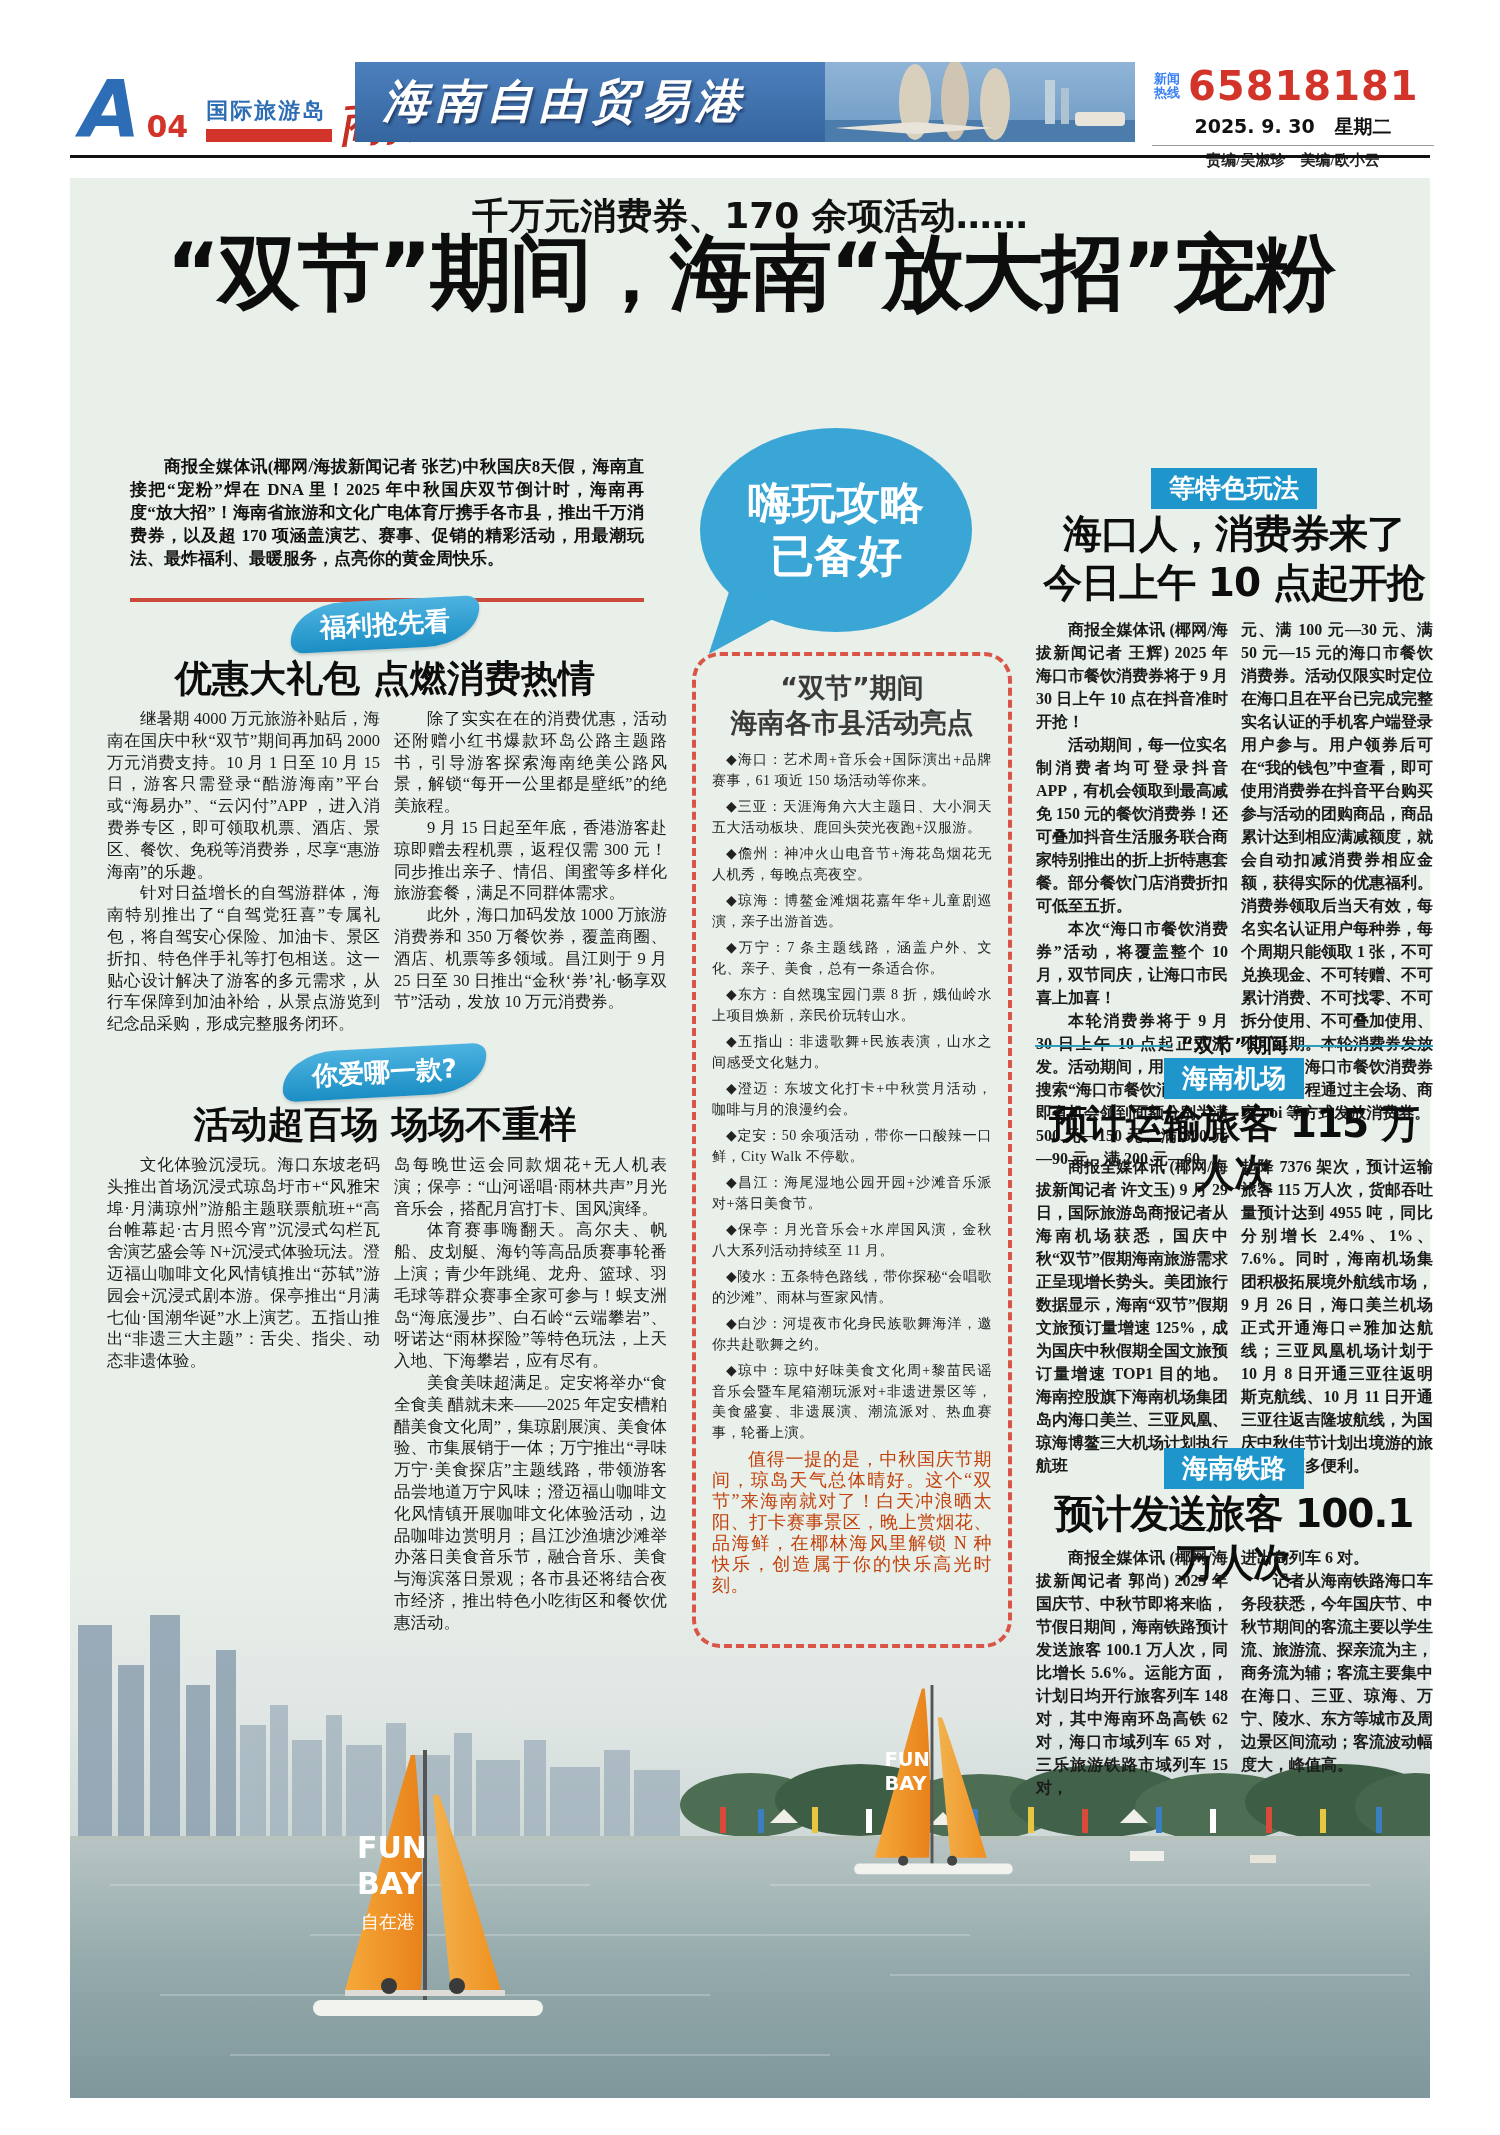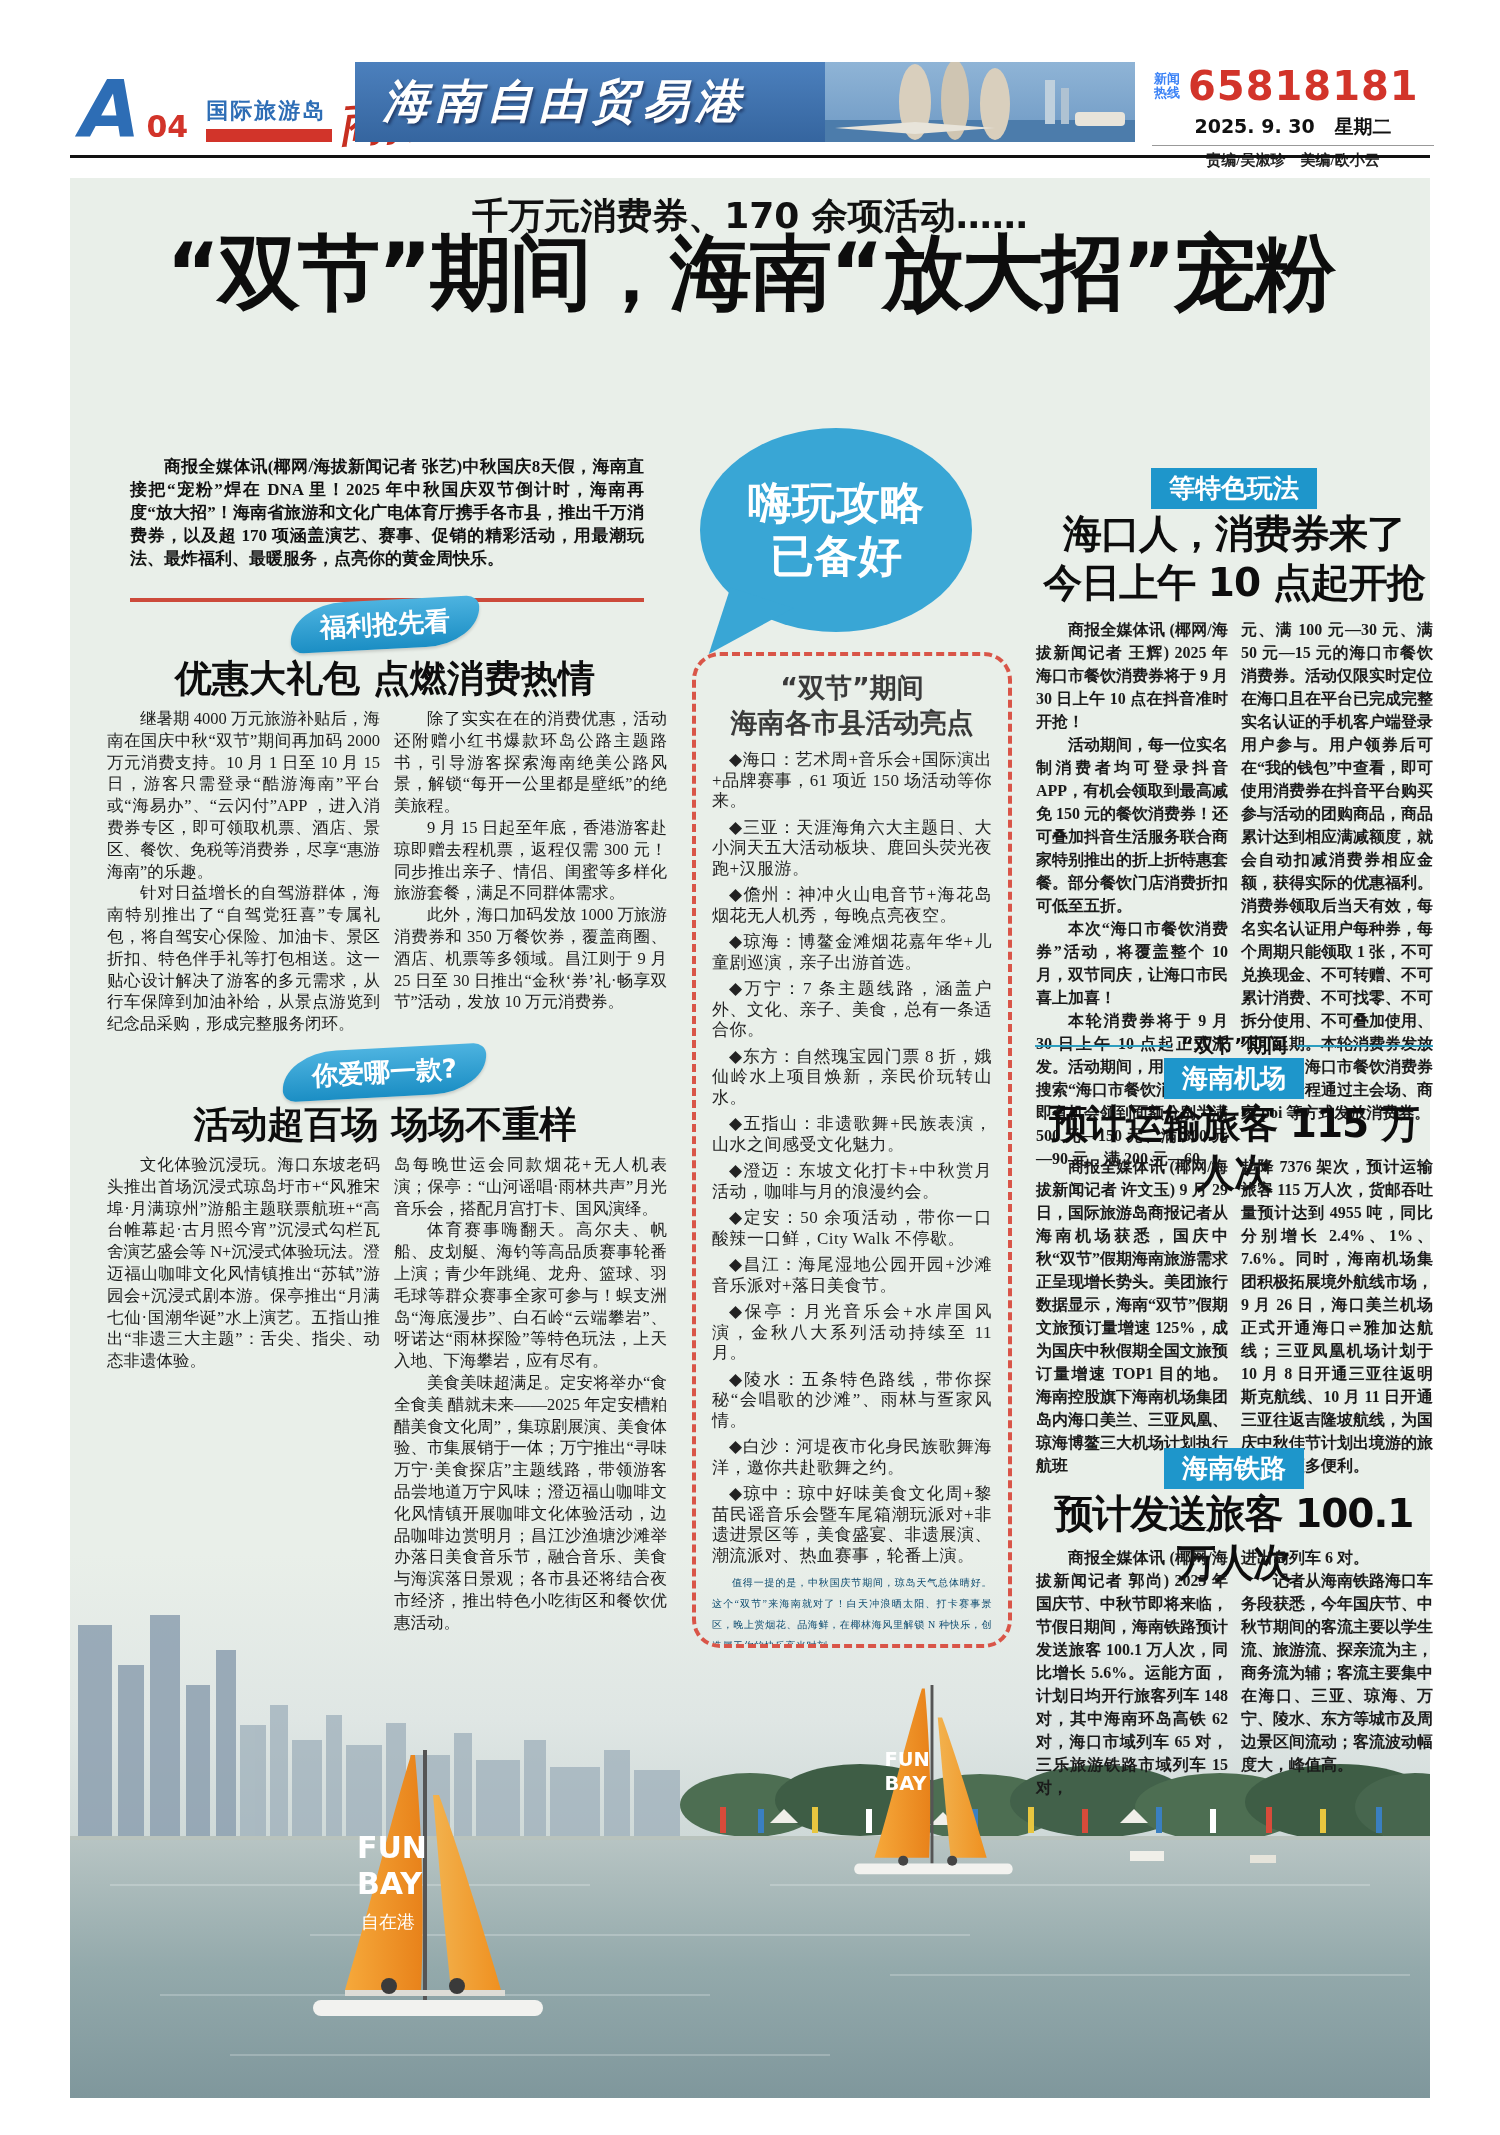--- a/index.html
+++ b/index.html
@@ -50,24 +50,24 @@
     text-align:center;width:560px;}
   .cols{display:flex;gap:14px;}
   .col{text-align:justify;}
   .col p{margin:0;font-size:16.5px;line-height:21.8px;text-indent:2em;}
   .col p.cont{text-indent:0;}
   
   .dash-box{border:4px dashed #d95548;border-radius:28px;padding:14px 16px;box-sizing:border-box;
     overflow:hidden;}
   .dash-title{font-family:"DejaVu Sans",sans-serif;font-weight:bold;font-size:27px;color:#3a3a3a;
     text-align:center;line-height:1.3;}
-  .hl-item{margin:0 0 6px 0;font-size:17px;line-height:20.5px;text-indent:1em;text-align:justify;
+  .hl-item{margin:0 0 6px 0;font-size:14px;line-height:20.5px;text-indent:1em;text-align:justify;
     letter-spacing:.5px;color:#222;}
-  .hl-outro{margin:6px 0 0 0;font-size:10px;line-height:21px;text-indent:2em;text-align:justify;
-    letter-spacing:.5px;color:#0c4a6e;}
+  .hl-outro{margin:6px 0 0 0;font-size:18px;line-height:21px;text-indent:2em;text-align:justify;
+    letter-spacing:.5px;color:#c2410c;}
   
   .rect-badge{background:#1e96cb;color:#fff;font-family:"DejaVu Sans",sans-serif;font-weight:bold;
     font-size:26px;padding:3px 18px;display:inline-block;}
   .r-title{font-family:"DejaVu Sans",sans-serif;font-weight:bold;font-size:39px;color:#0d0d0d;
     text-align:center;width:398px;line-height:1.25;letter-spacing:-1px;}
   .art{display:flex;gap:13px;}
   .art .col p{font-size:16px;line-height:23px;font-weight:600;}
   .divider{display:flex;align-items:center;width:398px;}
   .divider .dl{flex:1;height:2px;background:#2b9dbf;}
   .divider .dt{font-family:"DejaVu Sans",sans-serif;font-weight:bold;font-size:20px;color:#111;

